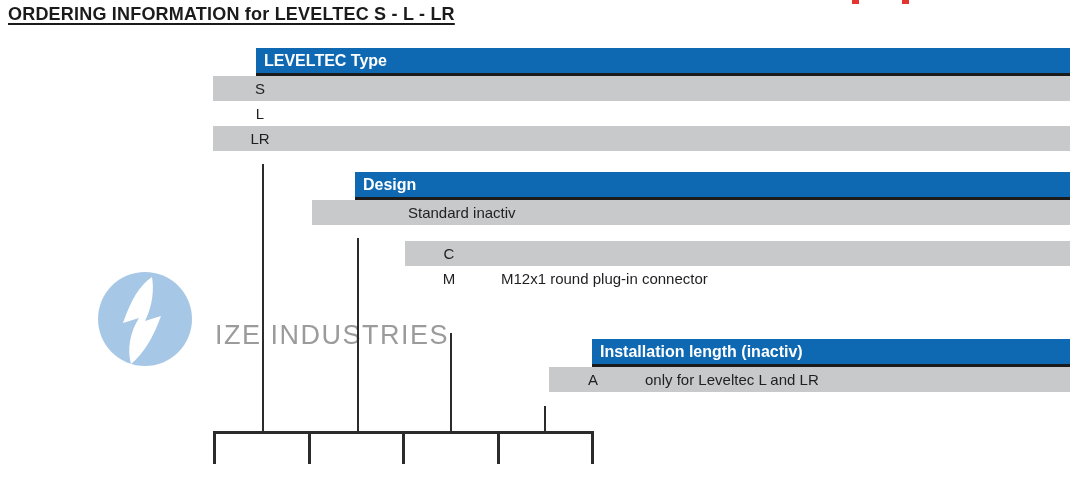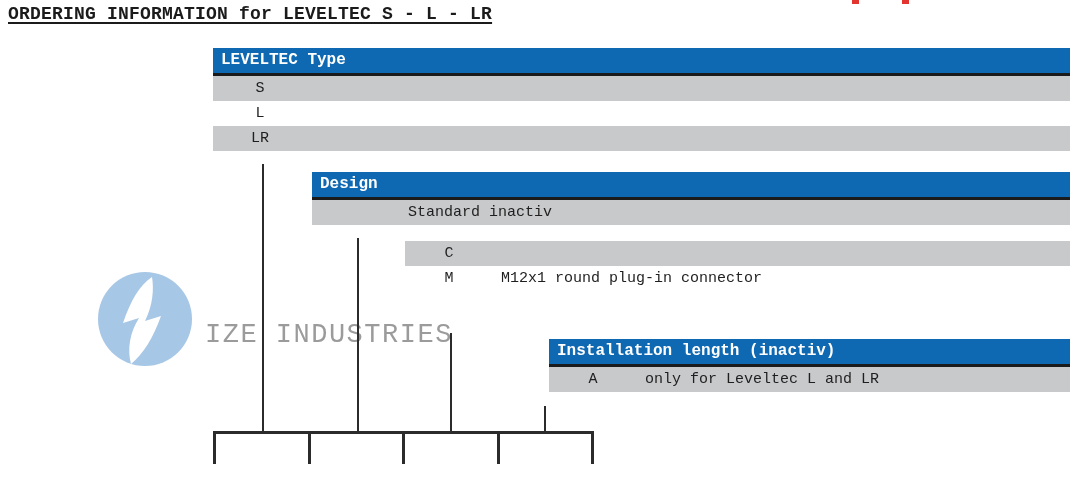--- a/index.html
+++ b/index.html
@@ -1,32 +1,32 @@
 <!DOCTYPE html>
 <html><head>
 <meta charset="utf-8">
 <style>
   html,body{margin:0;padding:0;background:#ffffff;}
   .canvas{
     position:relative;width:1077px;height:464px;background:#ffffff;overflow:hidden;
-    font-family:Liberation Mono, monospace;
+    font-family:Liberation Sans, sans-serif;
   }
   .page-title{
     position:absolute;left:8px;top:4px;
     font-size:18px;font-weight:bold;color:#1b1b1b;
     text-decoration:underline;text-decoration-thickness:2px;text-underline-offset:3px;
     letter-spacing:0.2px;white-space:nowrap;
   }
   .red-mark{position:absolute;top:0;height:4px;width:7px;background:#e3342f;}
   
   .otable{position:absolute;box-sizing:border-box;}
   .thead{
     height:25px;line-height:25px;background:#0e68b2;color:#ffffff;
     font-size:16px;font-weight:bold;padding-left:8px;
-    border-bottom:3px solid #1b1b1b;box-sizing:content-box;
+    border-bottom:3px solid #1b1b1b;box-sizing:content-box;margin-left:43px;
   }
   .orow{position:relative;height:25px;line-height:25px;font-size:15px;color:#1f1f1f;}
   .orow.alt{background:#c8c9cb;}
   .code{position:absolute;left:0;top:0;width:88px;text-align:center;}
   .t1 .code{width:94px;}
   .desc{position:absolute;left:96px;top:0;white-space:nowrap;}
   
   .vline{position:absolute;width:2px;background:#2b2b2b;}
   
   .order-boxes{
@@ -40,21 +40,21 @@
     position:absolute;left:46px;top:445px;font-size:30px;font-weight:bold;color:#141414;
     letter-spacing:0.5px;white-space:nowrap;
   }
   
   .wm-circle{position:absolute;left:98px;top:272px;width:94px;height:94px;}
   .wm-cjk{
     position:absolute;left:214px;top:274px;font-size:45px;font-weight:bold;
     color:#8a8a8a;letter-spacing:2px;white-space:nowrap;line-height:1;
   }
   .wm-latin{
-    position:absolute;left:205px;top:322px;font-size:27px;color:#9b9b9b;
+    position:absolute;left:215px;top:322px;font-size:27px;color:#9b9b9b;
     letter-spacing:1.5px;white-space:nowrap;line-height:1;
   }
 </style>
 </head>
 <body>
 
 <div class="canvas">
 
   <div class="page-title">ORDERING INFORMATION for LEVELTEC S - L - LR</div>
 

